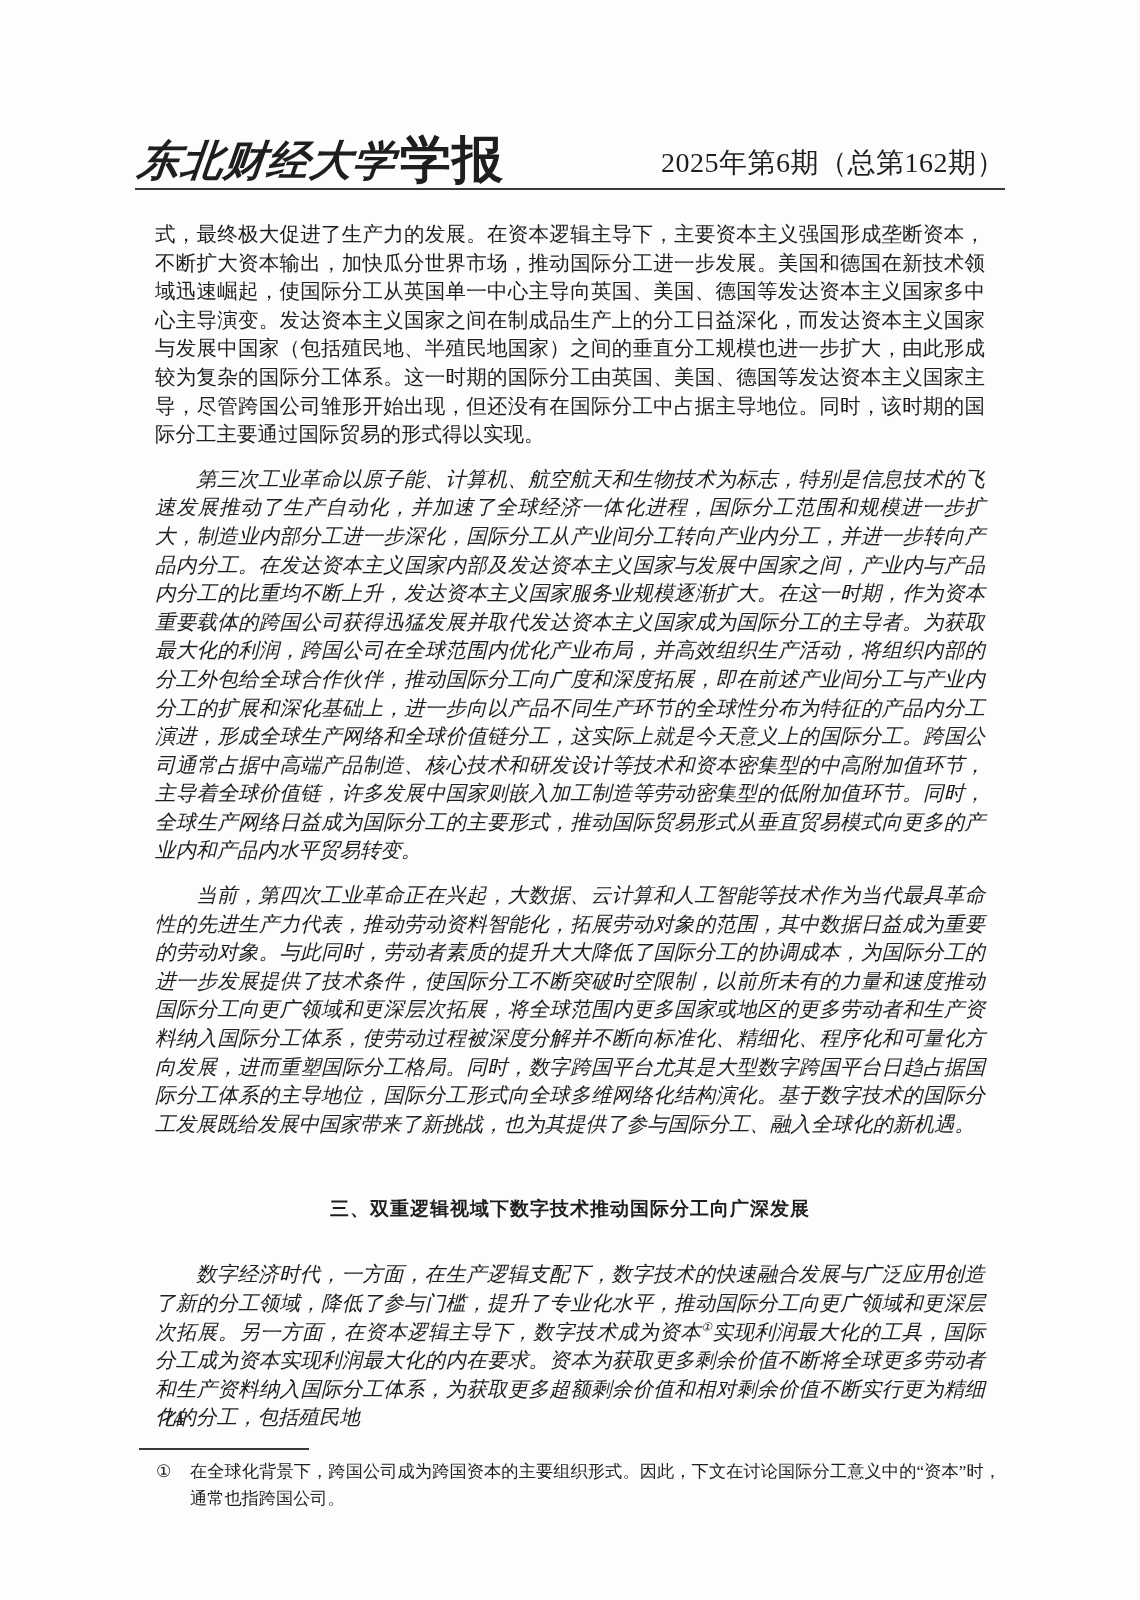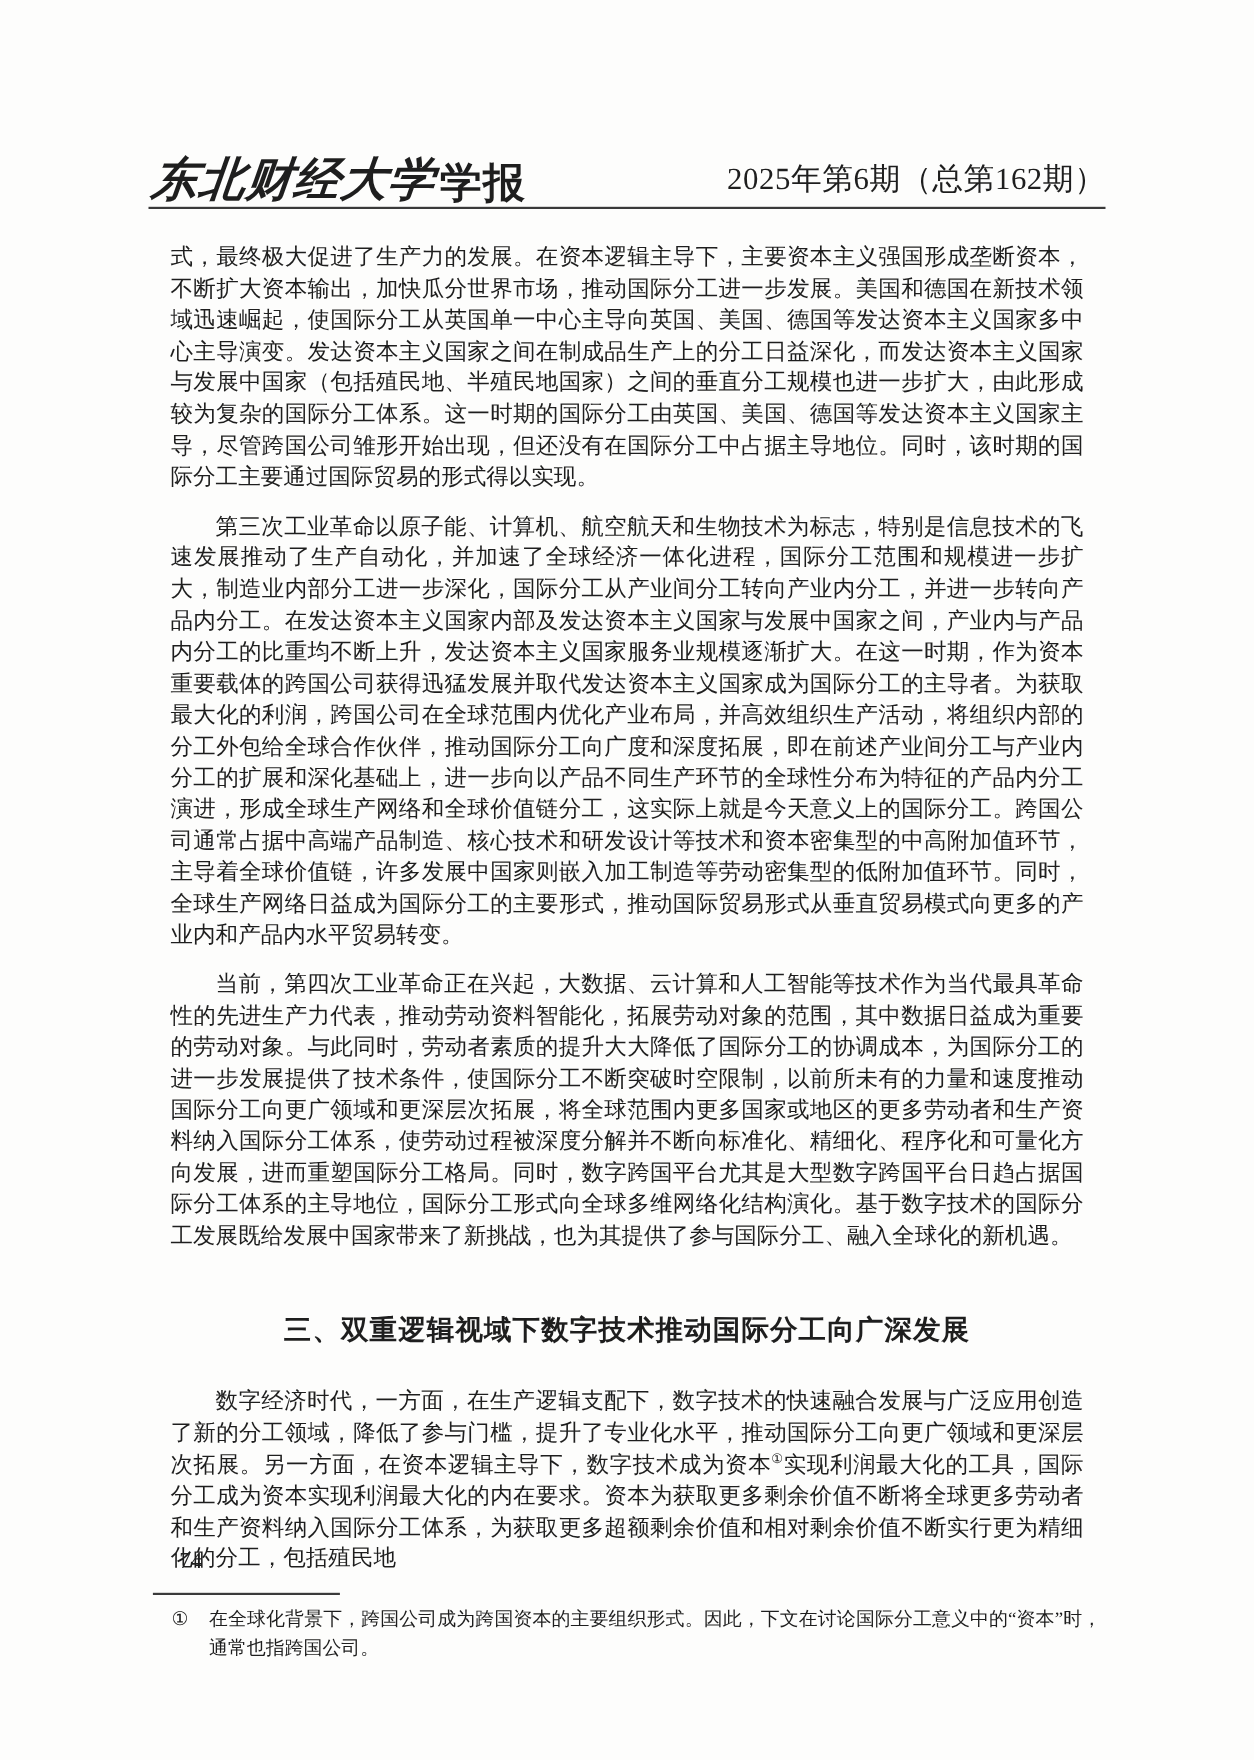--- a/index.html
+++ b/index.html
@@ -24,21 +24,21 @@
     font-style: italic;
     font-weight: 700;
     font-size: 42px;
     letter-spacing: 1px;
     transform: skewX(-6deg);
     display: inline-block;
     line-height: 1;
   }
   .logo-suffix {
     font-weight: 700;
-    font-size: 38px;
+    font-size: 51px;
     font-style: normal;
     letter-spacing: 1px;
     display: inline-block;
     line-height: 1;
     vertical-align: -2px;
   }
   .issue-info {
     position: absolute; right: 0; bottom: 8px;
     font-size: 28px;
     letter-spacing: 0.5px;
@@ -56,34 +56,34 @@
   }
   .para {
     margin: 16px;
     font-size: 20.5px;
     line-height: 28.6px;
     text-align: justify;
     text-justify: inter-ideograph;
     letter-spacing: 0;
     word-break: break-all;
   }
-  .para.indent { text-indent: 2em; }
+  .para.indent { text-indent: 2em; font-style: italic; }
   .fn-ref {
     font-size: 12px;
     vertical-align: super;
     line-height: 0;
   }
 
   
   .section-heading {
     margin: 54px 0 34px 0;
     text-align: center;
     font-family: Liberation Sans, sans-serif;
     font-weight: 700;
-    font-size: 25px;
+    font-size: 19px;
     line-height: 34px;
     letter-spacing: 1px;
   }
 
   
   .footnote-rule {
     margin-top: 10px;
     width: 170px; height: 0;
     border-top: 2px solid #3a3a3a;
   }

